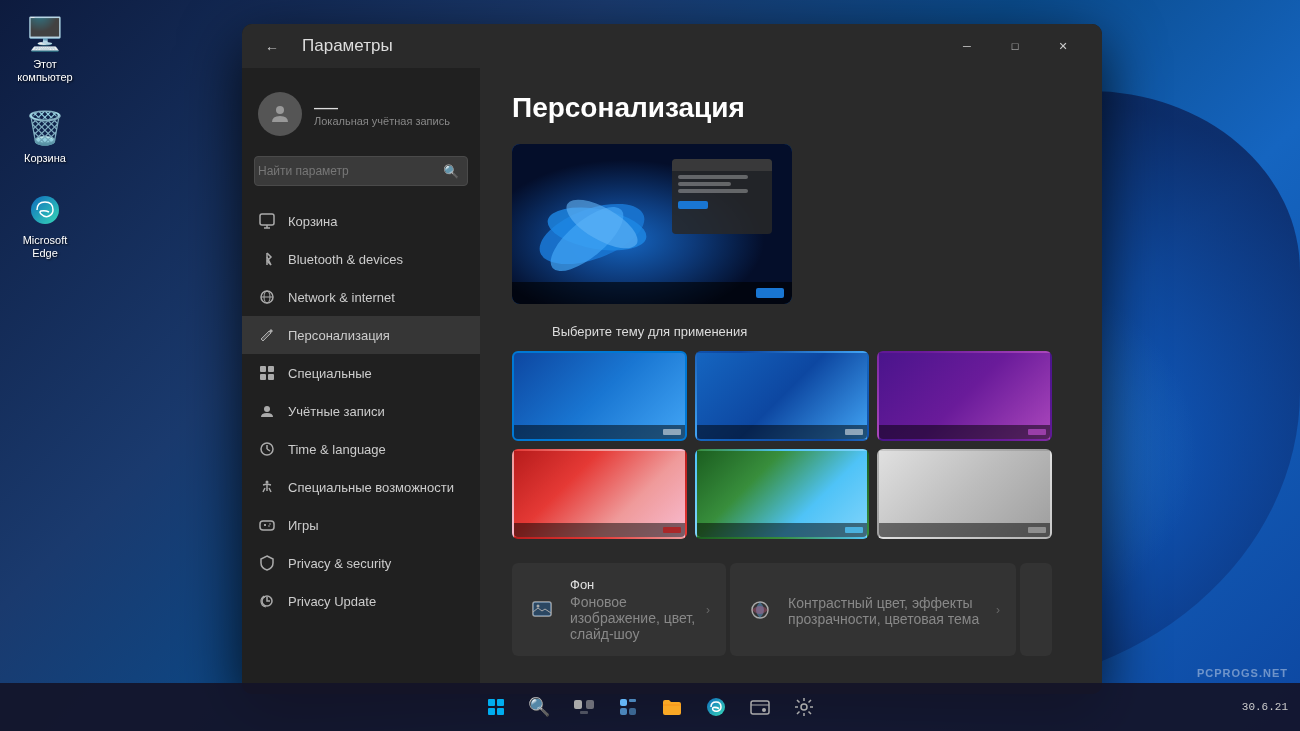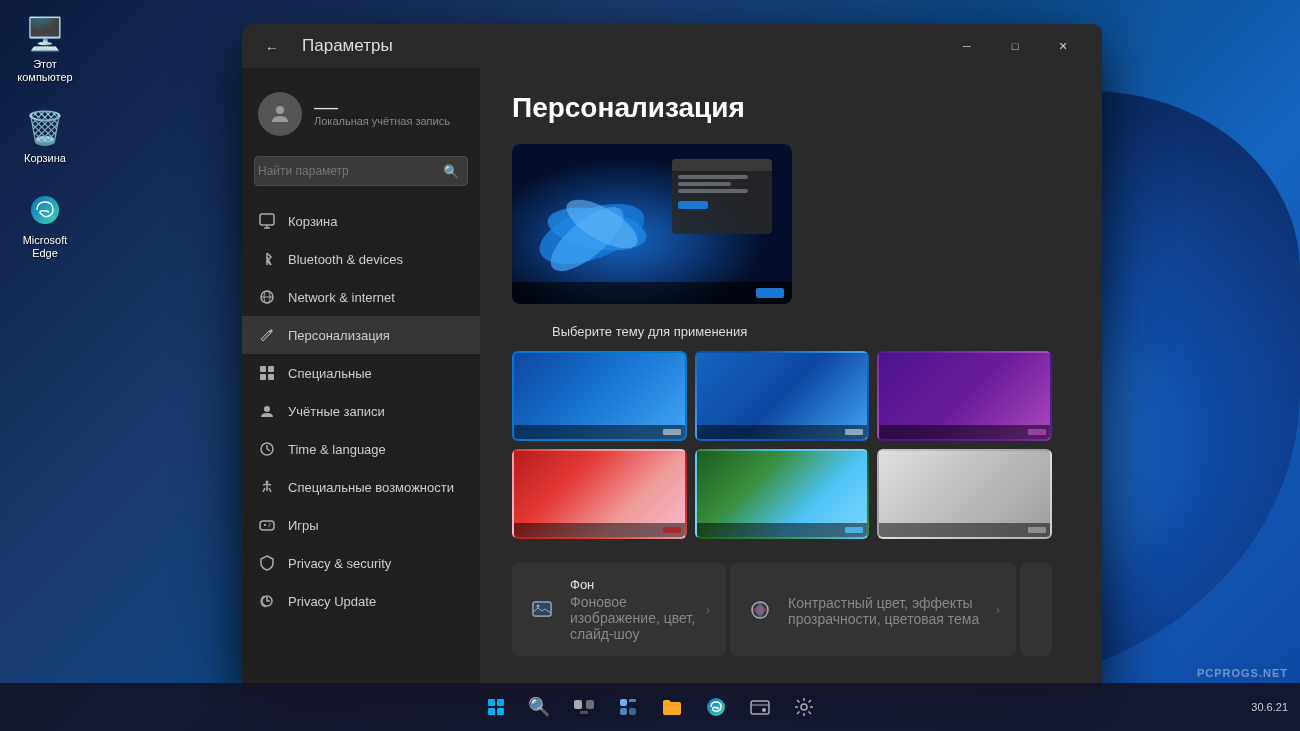--- a/index.html
+++ b/index.html
@@ -64,20 +64,21 @@
       display: flex;
       align-items: center;
       gap: 8px;
     }
     .taskbar-right {
       display: flex;
       align-items: flex-end;
       gap: 8px;
       font-size: 11px;
       color: #ccc;
+      font-family: Liberation Mono, monospace;
     }
     .taskbar-icon {
       width: 36px;
       height: 36px;
       display: flex;
       align-items: center;
       justify-content: center;
       border-radius: 6px;
       color: white;
       font-size: 18px;

